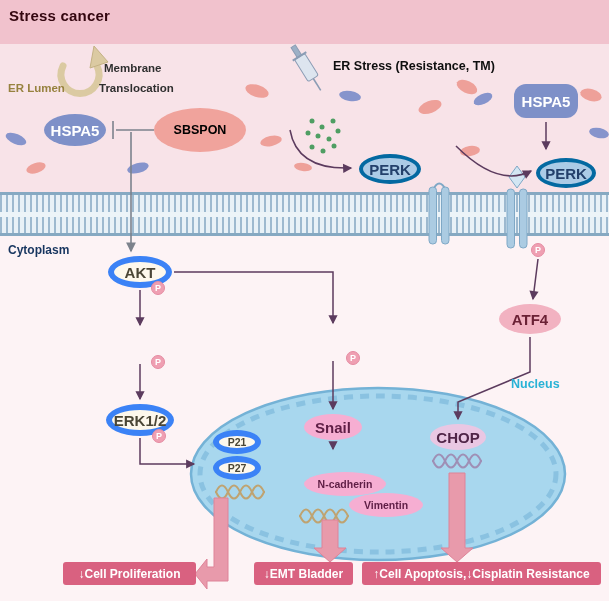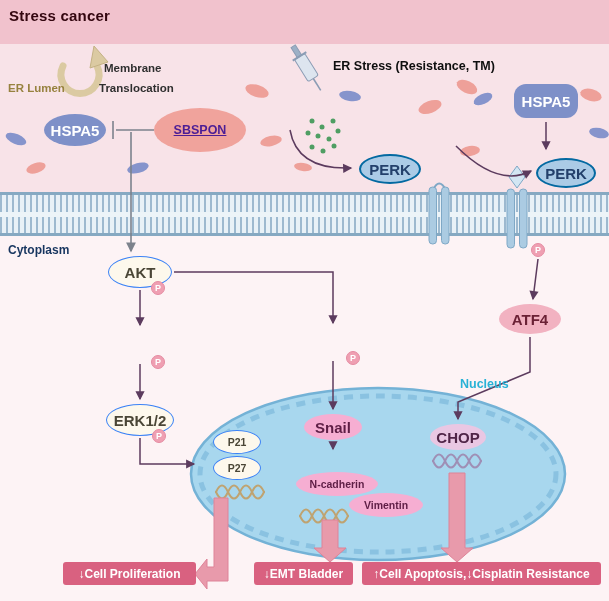--- a/index.html
+++ b/index.html
@@ -24,30 +24,30 @@
   .title {
     position:absolute; left:9px; top:7px; z-index:3;
     font-size:15px; font-weight:800; color:#33060f; letter-spacing:.2px;
   }
   .lbl { position:absolute; z-index:3; font-weight:700; white-space:nowrap; }
   .lbl-erlumen { left:8px;  top:82px;  font-size:11.5px; color:#97823f; }
   .lbl-mem1    { left:104px; top:62px; font-size:11.5px; color:#2f2f2f; }
   .lbl-mem2    { left:99px;  top:82px; font-size:11.5px; color:#2f2f2f; }
   .lbl-stress  { left:333px; top:59px; font-size:12.5px; color:#0e0e0e; }
   .lbl-cyto    { left:8px;   top:243px; font-size:12px;  color:#17355f; }
-  .lbl-nucleus { left:460px; top:377px; font-size:12.5px; color:#29b2d6; }
+  .lbl-nucleus { left:511px; top:377px; font-size:12.5px; color:#29b2d6; }
   .node {
     position:absolute; z-index:3; display:flex; align-items:center; justify-content:center;
     border-radius:50%; font-weight:700; font-size:15px; white-space:nowrap;
   }
   .blue      { background:var(--node-blue,#7e90c8); color:#fff; }
   .rect      { border-radius:12px; }
-  .lightblue { background:var(--node-lightblue,#abcbe6); color:#23406b; border:2px solid #0369a1; }
-  .salmon    { background:var(--node-salmon,#f0a39c); color:#4c1d95; font-size:12.5px;text-decoration:underline; }
-  .cream     { background:var(--node-cream,#fdf8ec); color:#4a4636; border:1px solid #3b82f6; }
+  .lightblue { background:var(--node-lightblue,#abcbe6); color:#23406b; border:4px solid #0369a1; }
+  .salmon    { background:var(--node-salmon,#f0a39c); color:#000000; font-size:12.5px; }
+  .cream     { background:var(--node-cream,#fdf8ec); color:#4a4636; border:6px solid #3b82f6; }
   .blueviolet{ background:#8ba2d6; color:#fff; }
   .rose      { background:var(--node-rose,#f2b2c1); color:#6b2135; }
   .pink      { background:var(--node-pink,#f6aed2); color:#5e1e45; }
   .purple    { background:var(--node-purple,#e9c7e3); color:#4f2547; }
   .small     { font-size:10.5px; }
   .badge-p {
     position:absolute; z-index:4; width:14px; height:14px; border-radius:50%;
     background:var(--phospho-badge,#ef9fb2); border:1px solid #e58ba2;
     color:#fff; font-size:9px; font-weight:700;
     display:flex; align-items:center; justify-content:center;
@@ -188,21 +188,21 @@
   <div class="node blue rect" style="left:514px;top:84px;width:64px;height:34px">HSPA5</div>
   <div class="node lightblue" style="left:536px;top:158px;width:60px;height:30px">PERK</div>
 
   <div class="node cream" style="left:108px;top:256px;width:64px;height:32px">AKT</div>
   <div class="node cream" style="left:106px;top:404px;width:68px;height:32px">ERK1/2</div>
   <div class="node rose" style="left:499px;top:304px;width:62px;height:30px">ATF4</div>
 
   <div class="node cream small" style="left:213px;top:430px;width:48px;height:24px">P21</div>
   <div class="node cream small" style="left:213px;top:456px;width:48px;height:24px">P27</div>
   <div class="node pink" style="left:304px;top:414px;width:58px;height:26px">Snail</div>
-  <div class="node pink small" style="left:296px;top:472px;width:82px;height:24px">N-cadherin</div>
+  <div class="node pink small" style="left:304px;top:472px;width:82px;height:24px">N-cadherin</div>
   <div class="node pink small" style="left:349px;top:493px;width:74px;height:24px">Vimentin</div>
   <div class="node purple" style="left:430px;top:424px;width:56px;height:26px">CHOP</div>
 
   <div class="badge-p" style="left:151px;top:281px">P</div>
   <div class="badge-p" style="left:151px;top:355px">P</div>
   <div class="badge-p" style="left:152px;top:429px">P</div>
   <div class="badge-p" style="left:346px;top:351px">P</div>
   <div class="badge-p" style="left:531px;top:243px">P</div>
 
   <div class="banner" style="left:63px;top:562px;width:133px">↓Cell Proliferation</div>

